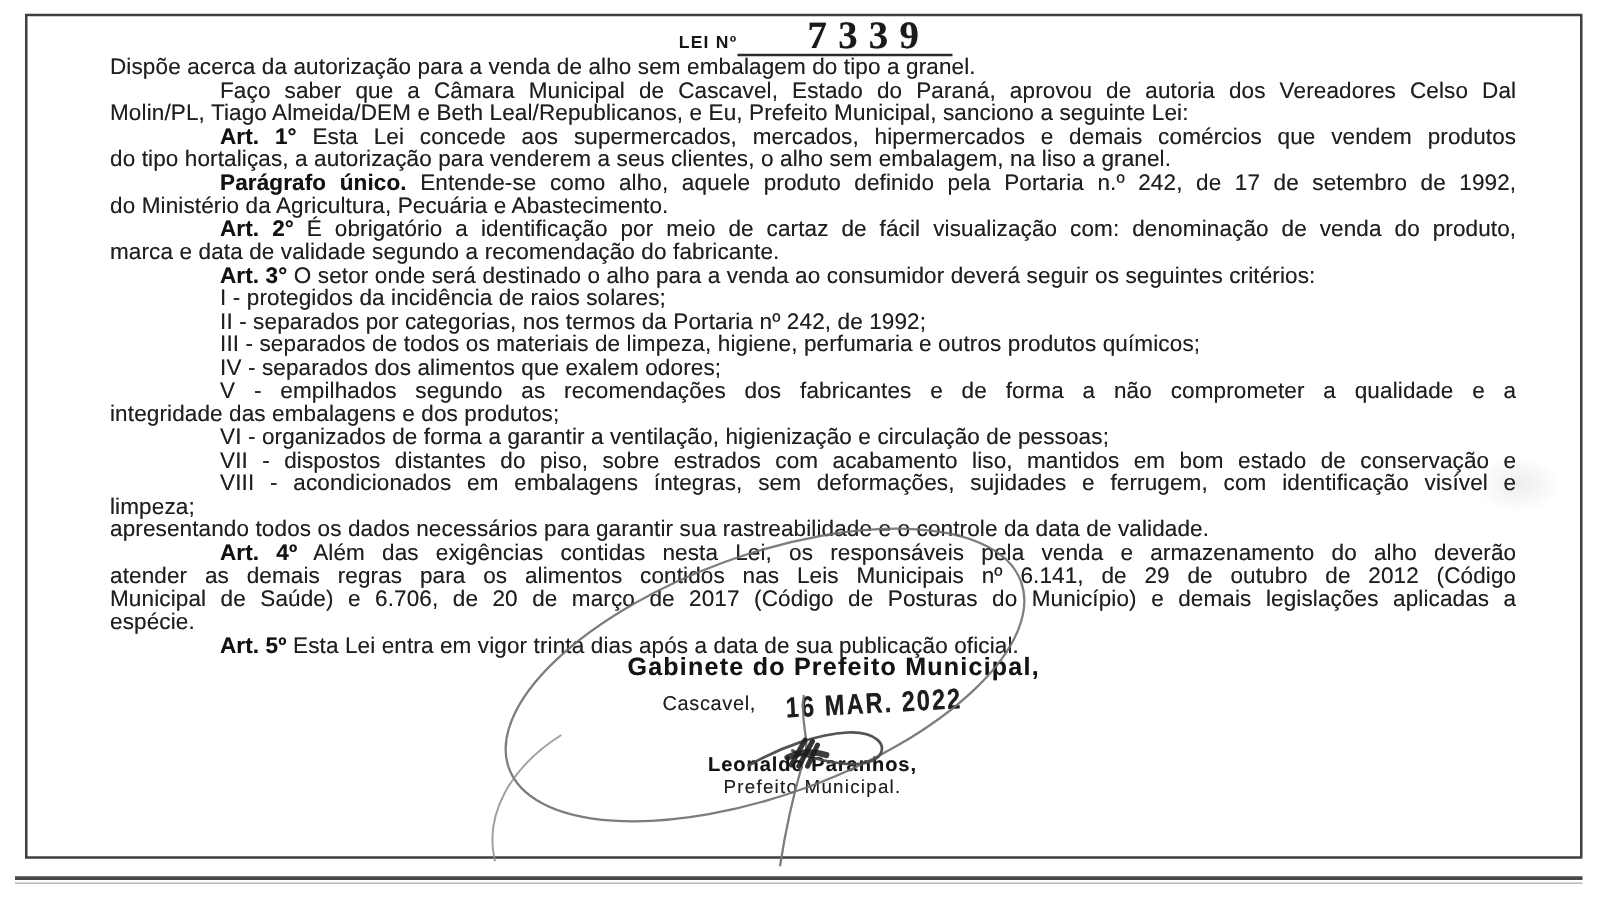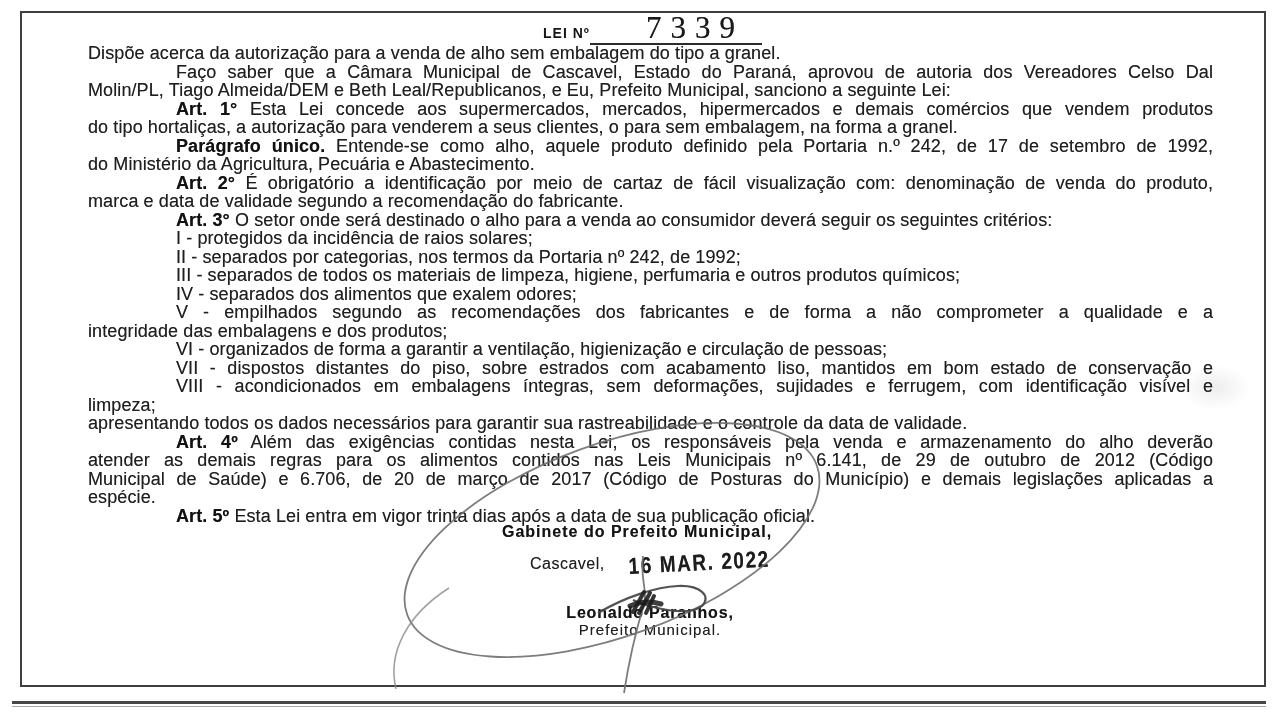--- a/index.html
+++ b/index.html
@@ -4,34 +4,34 @@
 <style>
   html,body{margin:0;padding:0;background:#ffffff;}
   .page{position:relative;width:1280px;height:720px;background:#ffffff;overflow:hidden;
         font-family:"Liberation Sans",sans-serif;color:#212121;}
   .doc-border{position:absolute;left:20px;top:11px;width:1242px;height:672px;
               border:2px solid #3f3f3f;background:transparent;}
   
   .law-label{position:absolute;left:543px;top:25px;font-weight:700;font-size:14px;
              letter-spacing:1px;color:#161616;}
   .law-number{position:absolute;left:646px;top:10px;font-family:"Liberation Serif",serif;
-              font-weight:400;font-size:31px;letter-spacing:9px;color:#1a1a1a;
+              font-weight:700;font-size:31px;letter-spacing:9px;color:#1a1a1a;
               text-shadow:0 0 .6px rgba(20,20,20,.6);}
   .law-underline{position:absolute;left:590px;top:43px;width:172px;height:0;
                  border-bottom:2px solid #2b2b2b;}
   
   .body-text{position:absolute;left:88px;top:44px;width:1125px;font-size:18px;
              line-height:18.5px;letter-spacing:.1px;color:#1f1f1f;
              text-shadow:0 0 .5px rgba(30,30,30,.55);}
   .ln{text-align:justify;}
   .ln.j{text-align-last:justify;}
   .ln.ind{margin-left:88px;}
   .lead{font-weight:700;color:#121212;}
   
-  .office{position:absolute;left:502px;top:523px;font-weight:700;font-size:16px;
+  .office{position:absolute;left:502px;top:523px;font-weight:700;font-size:20px;
           letter-spacing:1px;color:#141414;text-shadow:0 0 .5px rgba(20,20,20,.5);}
   .city{position:absolute;left:530px;top:541px;font-size:16px;letter-spacing:.5px;
         color:#1f1f1f;text-shadow:0 0 .5px rgba(30,30,30,.5);margin-top:14px;}
   .date-stamp{position:absolute;left:628px;top:553px;font-weight:700;font-size:23px;
               letter-spacing:2px;color:#1d1d1d;transform:rotate(-3deg) scaleX(.82);
               transform-origin:left top;white-space:nowrap;
               text-shadow:0 0 .6px rgba(20,20,20,.65);}
   .signer{position:absolute;left:540px;top:605px;width:220px;text-align:center;
           line-height:16.5px;}
   .signer-name{font-weight:700;font-size:16px;letter-spacing:.8px;color:#141414;
@@ -56,21 +56,21 @@
 
   <div class="law-label">LEI Nº</div>
   <div class="law-underline"></div>
   <div class="law-number">7339</div>
 
   <div class="body-text">
     <div class="ln"><b class="lead"></b><span>Dispõe acerca da autorização para a venda de alho sem embalagem do tipo a granel.</span></div>
     <div class="ln ind j"><b class="lead"></b><span>Faço saber que a Câmara Municipal de Cascavel, Estado do Paraná, aprovou de autoria dos Vereadores Celso Dal</span></div>
     <div class="ln"><b class="lead"></b><span>Molin/PL, Tiago Almeida/DEM e Beth Leal/Republicanos, e Eu, Prefeito Municipal, sanciono a seguinte Lei:</span></div>
     <div class="ln ind j"><b class="lead">Art. 1°</b><span> Esta Lei concede aos supermercados, mercados, hipermercados e demais comércios que vendem produtos</span></div>
-    <div class="ln"><b class="lead"></b><span>do tipo hortaliças, a autorização para venderem a seus clientes, o para sem embalagem, na forma a granel.</span></div>
+    <div class="ln"><b class="lead"></b><span>do tipo hortaliças, a autorização para venderem a seus clientes, o alho sem embalagem, na liso a granel.</span></div>
     <div class="ln ind j"><b class="lead">Parágrafo único.</b><span> Entende-se como alho, aquele produto definido pela Portaria n.º 242, de 17 de setembro de 1992,</span></div>
     <div class="ln"><b class="lead"></b><span>do Ministério da Agricultura, Pecuária e Abastecimento.</span></div>
     <div class="ln ind j"><b class="lead">Art. 2°</b><span> É obrigatório a identificação por meio de cartaz de fácil visualização com: denominação de venda do produto,</span></div>
     <div class="ln"><b class="lead"></b><span>marca e data de validade segundo a recomendação do fabricante.</span></div>
     <div class="ln ind"><b class="lead">Art. 3°</b><span> O setor onde será destinado o alho para a venda ao consumidor deverá seguir os seguintes critérios:</span></div>
     <div class="ln ind"><b class="lead"></b><span>I - protegidos da incidência de raios solares;</span></div>
     <div class="ln ind"><b class="lead"></b><span>II - separados por categorias, nos termos da Portaria nº 242, de 1992;</span></div>
     <div class="ln ind"><b class="lead"></b><span>III - separados de todos os materiais de limpeza, higiene, perfumaria e outros produtos químicos;</span></div>
     <div class="ln ind"><b class="lead"></b><span>IV - separados dos alimentos que exalem odores;</span></div>
     <div class="ln ind j"><b class="lead"></b><span>V - empilhados segundo as recomendações dos fabricantes e de forma a não comprometer a qualidade e a</span></div>

